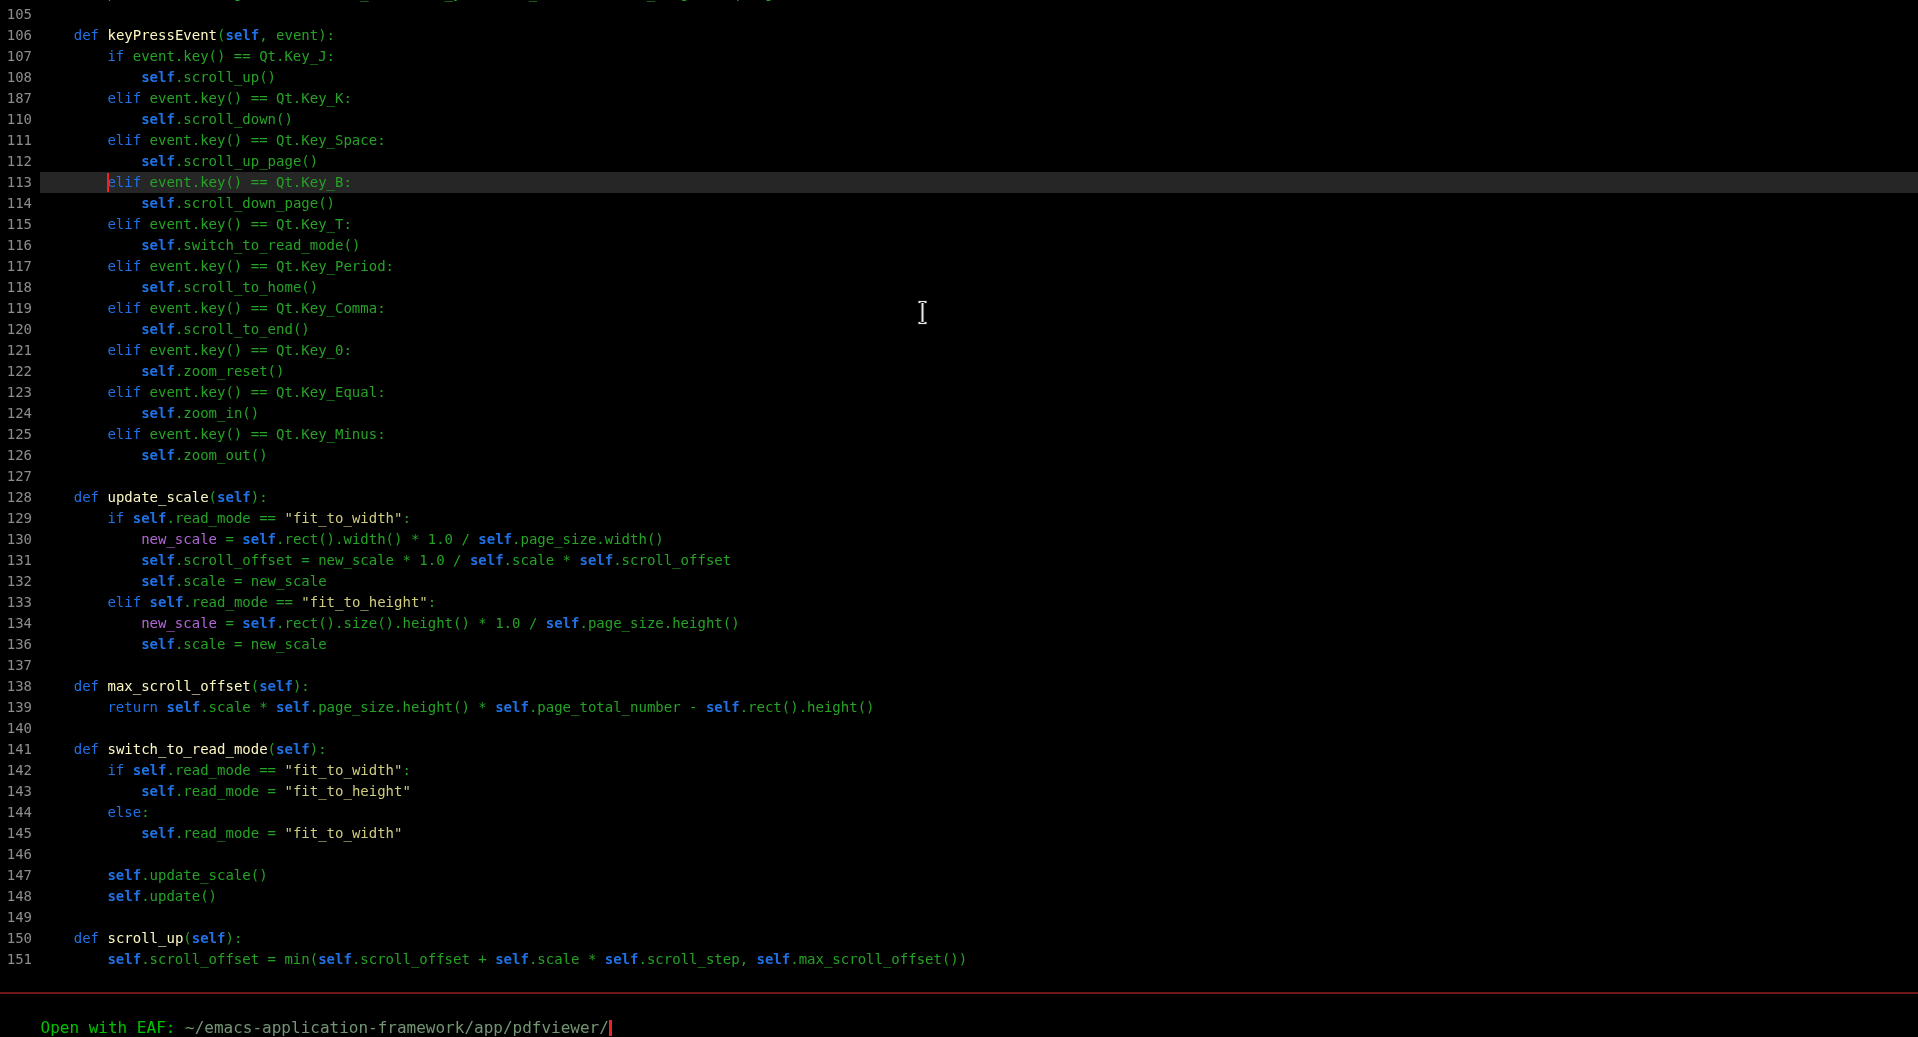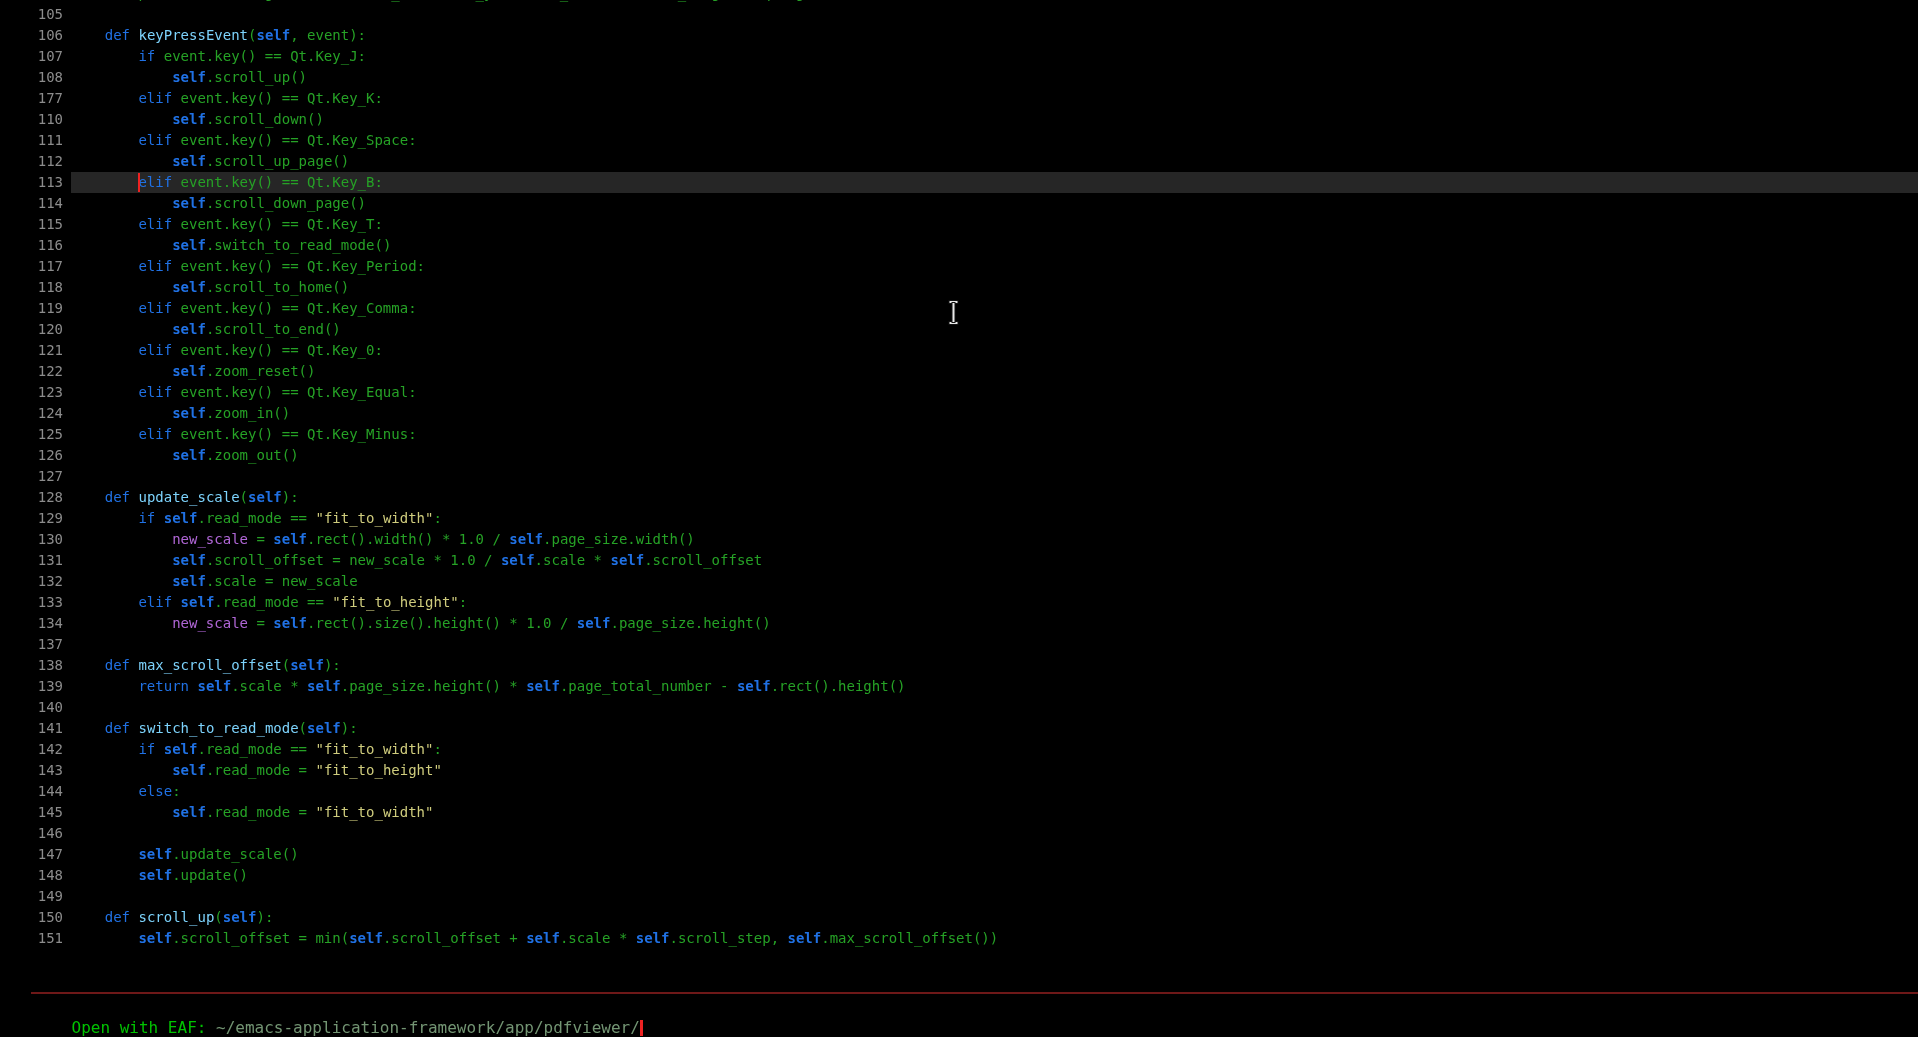--- a/index.html
+++ b/index.html
@@ -1,29 +1,29 @@
 <!DOCTYPE html>
 <html><head>
 <meta charset="utf-8">
 <style>
   html,body{margin:0;padding:0;background:#000;}
   body{width:1918px;height:1037px;overflow:hidden;position:relative;
        font-family:"DejaVu Sans Mono",monospace;}
-  .screen{position:absolute;inset:0;background:#000;margin-left:31px;}
+  .screen{position:absolute;inset:0;background:#000;}
 
   
   .code-area{position:absolute;left:0;top:-17px;right:0;font-size:14px;line-height:21px;}
   .row{height:21px;white-space:pre;position:relative;}
   .row.hl{background:linear-gradient(to right,#000 0,#000 40px,#262626 40px);}
   .ln{display:inline-block;width:32px;text-align:right;color:#8c8c8c;}
   .gut-sp{display:inline-block;width:8px;}
   .tok-c{color:#26a226;}
   .tok-kw{color:#2071e4;font-weight:normal;}
   .tok-sf{color:#2071e4;font-weight:bold;}
-  .tok-fn{color:#7dd3fc;}
+  .tok-fn{color:#fef9c3;}
   .tok-s{color:#cfcc7d;}
   .tok-v{color:#b066d6;}
   .caret{position:absolute;left:107px;top:1px;width:2px;height:19px;background:#ee2222;}
 
   
   .modeline{position:absolute;left:0;top:992px;width:1918px;height:2px;background:#6e1818;}
 
   
   .minibuffer{position:absolute;left:2px;top:996px;height:21px;font-size:16px;line-height:21px;white-space:pre;}
   .prompt{color:#00c300;}
@@ -41,21 +41,21 @@
 <body>
 
 <div class="screen">
 
   <div class="code-area" id="code-area">
       <div class="row"><span class="ln">104</span><span class="gut-sp"></span><span class="tok-c">        painter.drawImage(QRect(render_x, render_y, render_width, render_height), qimage)</span></div>
       <div class="row"><span class="ln">105</span><span class="gut-sp"></span></div>
       <div class="row"><span class="ln">106</span><span class="gut-sp"></span><span class="tok-c">    </span><span class="tok-kw">def</span><span class="tok-c"> </span><span class="tok-fn">keyPressEvent</span><span class="tok-c">(</span><span class="tok-sf">self</span><span class="tok-c">, event):</span></div>
       <div class="row"><span class="ln">107</span><span class="gut-sp"></span><span class="tok-c">        </span><span class="tok-kw">if</span><span class="tok-c"> event.key() == Qt.Key_J:</span></div>
       <div class="row"><span class="ln">108</span><span class="gut-sp"></span><span class="tok-c">            </span><span class="tok-sf">self</span><span class="tok-c">.scroll_up()</span></div>
-      <div class="row"><span class="ln">177</span><span class="gut-sp"></span><span class="tok-c">        </span><span class="tok-kw">elif</span><span class="tok-c"> event.key() == Qt.Key_K:</span></div>
+      <div class="row"><span class="ln">187</span><span class="gut-sp"></span><span class="tok-c">        </span><span class="tok-kw">elif</span><span class="tok-c"> event.key() == Qt.Key_K:</span></div>
       <div class="row"><span class="ln">110</span><span class="gut-sp"></span><span class="tok-c">            </span><span class="tok-sf">self</span><span class="tok-c">.scroll_down()</span></div>
       <div class="row"><span class="ln">111</span><span class="gut-sp"></span><span class="tok-c">        </span><span class="tok-kw">elif</span><span class="tok-c"> event.key() == Qt.Key_Space:</span></div>
       <div class="row"><span class="ln">112</span><span class="gut-sp"></span><span class="tok-c">            </span><span class="tok-sf">self</span><span class="tok-c">.scroll_up_page()</span></div>
       <div class="row hl"><span class="ln">113</span><span class="gut-sp"></span><span class="tok-c">        </span><span class="tok-kw">elif</span><span class="tok-c"> event.key() == Qt.Key_B:</span><div class="caret" style="left: 107.46px;"></div></div>
       <div class="row"><span class="ln">114</span><span class="gut-sp"></span><span class="tok-c">            </span><span class="tok-sf">self</span><span class="tok-c">.scroll_down_page()</span></div>
       <div class="row"><span class="ln">115</span><span class="gut-sp"></span><span class="tok-c">        </span><span class="tok-kw">elif</span><span class="tok-c"> event.key() == Qt.Key_T:</span></div>
       <div class="row"><span class="ln">116</span><span class="gut-sp"></span><span class="tok-c">            </span><span class="tok-sf">self</span><span class="tok-c">.switch_to_read_mode()</span></div>
       <div class="row"><span class="ln">117</span><span class="gut-sp"></span><span class="tok-c">        </span><span class="tok-kw">elif</span><span class="tok-c"> event.key() == Qt.Key_Period:</span></div>
       <div class="row"><span class="ln">118</span><span class="gut-sp"></span><span class="tok-c">            </span><span class="tok-sf">self</span><span class="tok-c">.scroll_to_home()</span></div>
       <div class="row"><span class="ln">119</span><span class="gut-sp"></span><span class="tok-c">        </span><span class="tok-kw">elif</span><span class="tok-c"> event.key() == Qt.Key_Comma:</span></div>
@@ -67,20 +67,21 @@
       <div class="row"><span class="ln">125</span><span class="gut-sp"></span><span class="tok-c">        </span><span class="tok-kw">elif</span><span class="tok-c"> event.key() == Qt.Key_Minus:</span></div>
       <div class="row"><span class="ln">126</span><span class="gut-sp"></span><span class="tok-c">            </span><span class="tok-sf">self</span><span class="tok-c">.zoom_out()</span></div>
       <div class="row"><span class="ln">127</span><span class="gut-sp"></span></div>
       <div class="row"><span class="ln">128</span><span class="gut-sp"></span><span class="tok-c">    </span><span class="tok-kw">def</span><span class="tok-c"> </span><span class="tok-fn">update_scale</span><span class="tok-c">(</span><span class="tok-sf">self</span><span class="tok-c">):</span></div>
       <div class="row"><span class="ln">129</span><span class="gut-sp"></span><span class="tok-c">        </span><span class="tok-kw">if</span><span class="tok-c"> </span><span class="tok-sf">self</span><span class="tok-c">.read_mode == </span><span class="tok-s">"fit_to_width"</span><span class="tok-c">:</span></div>
       <div class="row"><span class="ln">130</span><span class="gut-sp"></span><span class="tok-c">            </span><span class="tok-v">new_scale</span><span class="tok-c"> = </span><span class="tok-sf">self</span><span class="tok-c">.rect().width() * 1.0 / </span><span class="tok-sf">self</span><span class="tok-c">.page_size.width()</span></div>
       <div class="row"><span class="ln">131</span><span class="gut-sp"></span><span class="tok-c">            </span><span class="tok-sf">self</span><span class="tok-c">.scroll_offset = new_scale * 1.0 / </span><span class="tok-sf">self</span><span class="tok-c">.scale * </span><span class="tok-sf">self</span><span class="tok-c">.scroll_offset</span></div>
       <div class="row"><span class="ln">132</span><span class="gut-sp"></span><span class="tok-c">            </span><span class="tok-sf">self</span><span class="tok-c">.scale = new_scale</span></div>
       <div class="row"><span class="ln">133</span><span class="gut-sp"></span><span class="tok-c">        </span><span class="tok-kw">elif</span><span class="tok-c"> </span><span class="tok-sf">self</span><span class="tok-c">.read_mode == </span><span class="tok-s">"fit_to_height"</span><span class="tok-c">:</span></div>
       <div class="row"><span class="ln">134</span><span class="gut-sp"></span><span class="tok-c">            </span><span class="tok-v">new_scale</span><span class="tok-c"> = </span><span class="tok-sf">self</span><span class="tok-c">.rect().size().height() * 1.0 / </span><span class="tok-sf">self</span><span class="tok-c">.page_size.height()</span></div>
+      <div class="row"><span class="ln">136</span><span class="gut-sp"></span><span class="tok-c">            </span><span class="tok-sf">self</span><span class="tok-c">.scale = new_scale</span></div>
       <div class="row"><span class="ln">137</span><span class="gut-sp"></span></div>
       <div class="row"><span class="ln">138</span><span class="gut-sp"></span><span class="tok-c">    </span><span class="tok-kw">def</span><span class="tok-c"> </span><span class="tok-fn">max_scroll_offset</span><span class="tok-c">(</span><span class="tok-sf">self</span><span class="tok-c">):</span></div>
       <div class="row"><span class="ln">139</span><span class="gut-sp"></span><span class="tok-c">        </span><span class="tok-kw">return</span><span class="tok-c"> </span><span class="tok-sf">self</span><span class="tok-c">.scale * </span><span class="tok-sf">self</span><span class="tok-c">.page_size.height() * </span><span class="tok-sf">self</span><span class="tok-c">.page_total_number - </span><span class="tok-sf">self</span><span class="tok-c">.rect().height()</span></div>
       <div class="row"><span class="ln">140</span><span class="gut-sp"></span></div>
       <div class="row"><span class="ln">141</span><span class="gut-sp"></span><span class="tok-c">    </span><span class="tok-kw">def</span><span class="tok-c"> </span><span class="tok-fn">switch_to_read_mode</span><span class="tok-c">(</span><span class="tok-sf">self</span><span class="tok-c">):</span></div>
       <div class="row"><span class="ln">142</span><span class="gut-sp"></span><span class="tok-c">        </span><span class="tok-kw">if</span><span class="tok-c"> </span><span class="tok-sf">self</span><span class="tok-c">.read_mode == </span><span class="tok-s">"fit_to_width"</span><span class="tok-c">:</span></div>
       <div class="row"><span class="ln">143</span><span class="gut-sp"></span><span class="tok-c">            </span><span class="tok-sf">self</span><span class="tok-c">.read_mode = </span><span class="tok-s">"fit_to_height"</span></div>
       <div class="row"><span class="ln">144</span><span class="gut-sp"></span><span class="tok-c">        </span><span class="tok-kw">else</span><span class="tok-c">:</span></div>
       <div class="row"><span class="ln">145</span><span class="gut-sp"></span><span class="tok-c">            </span><span class="tok-sf">self</span><span class="tok-c">.read_mode = </span><span class="tok-s">"fit_to_width"</span></div>
       <div class="row"><span class="ln">146</span><span class="gut-sp"></span></div>

